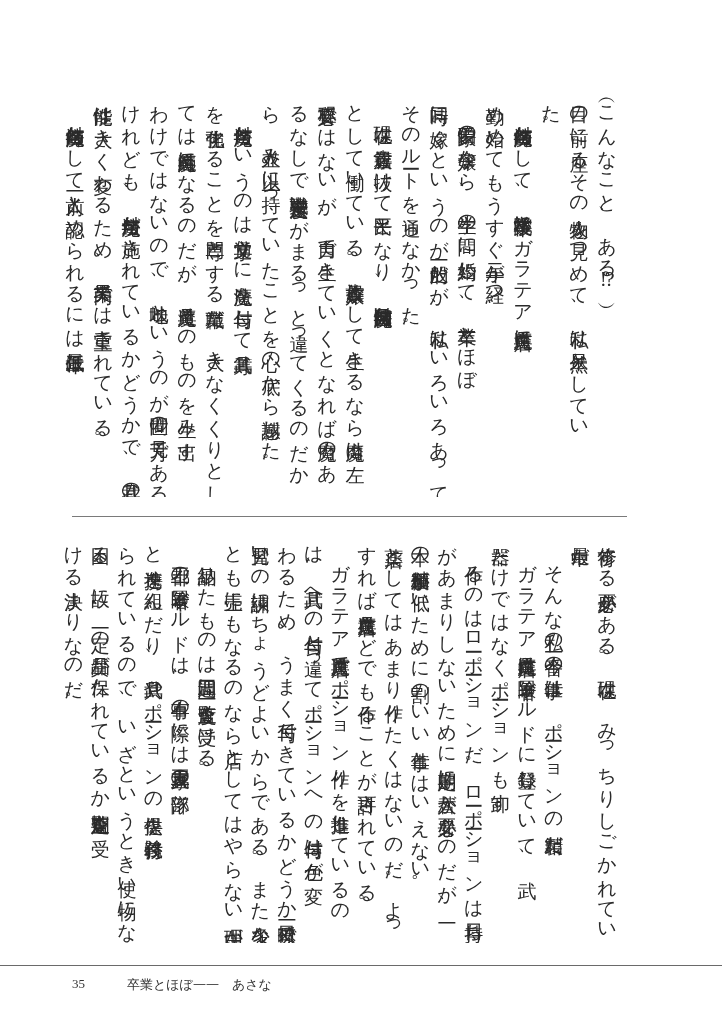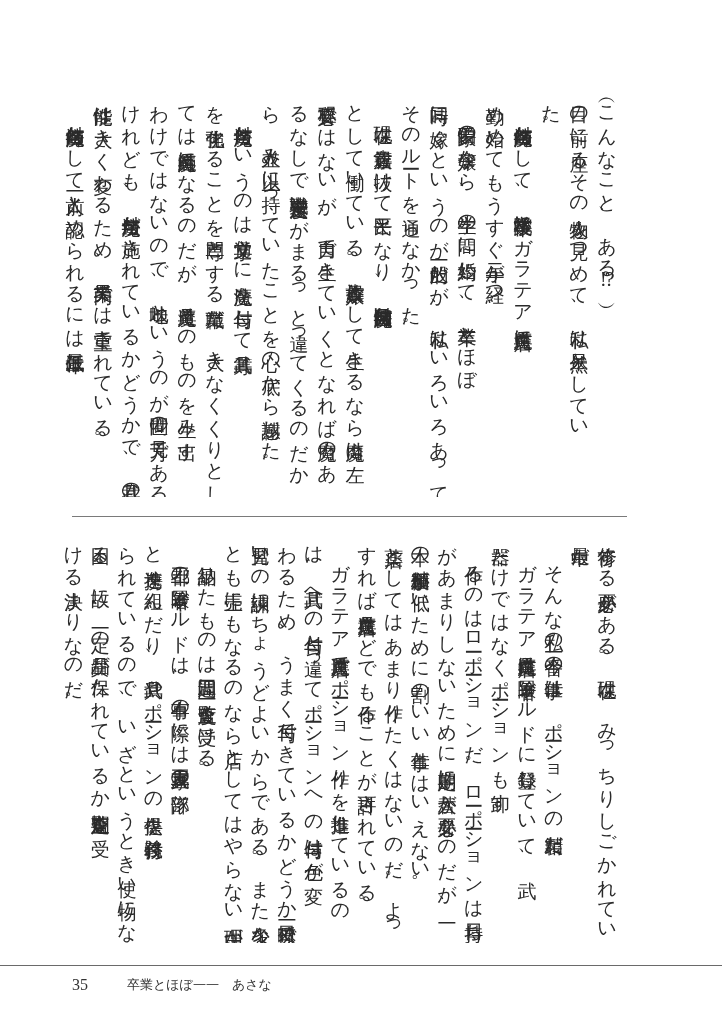--- a/index.html
+++ b/index.html
@@ -32,21 +32,21 @@
   }
   .footer-rule {
     position: absolute; left: 0; width: 722px; top: 965px; height: 0;
     border-top: 1px solid #6a6a6a;
   }
   .footer {
     position: absolute; top: 976px; left: 0; width: 722px; height: 20px;
     font-size: 13px; color: #333;
   }
   .footer span { position: absolute; top: 0; }
-  .f-page { left: 72px; font-family: "Liberation Serif", serif; font-size: 16px; }
+  .f-page { left: 72px; font-family: "Liberation Serif", serif; font-size: 13px; }
   .f-title { left: 127px; }
   .f-dash { left: 193px; }
   .f-author { left: 232px; text-align: center; }
 </style>
 </head>
 <body>
 
 <div class="section top" id="top">
     <div class="col">（こんなこと、ある⁉）</div>
     <div class="col">目の前に座るその人物を見つめて、私は呆然としてい</div>

